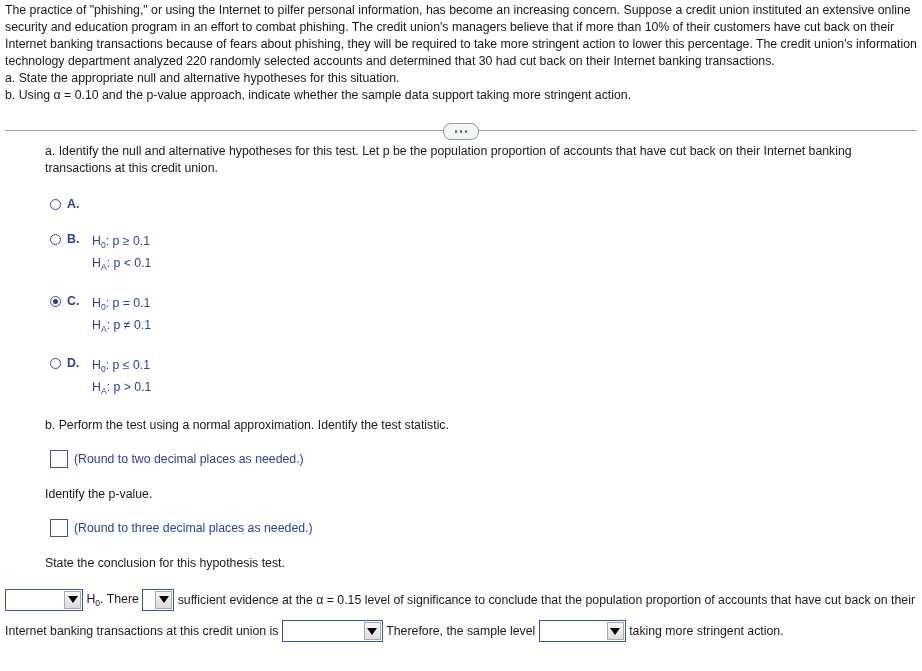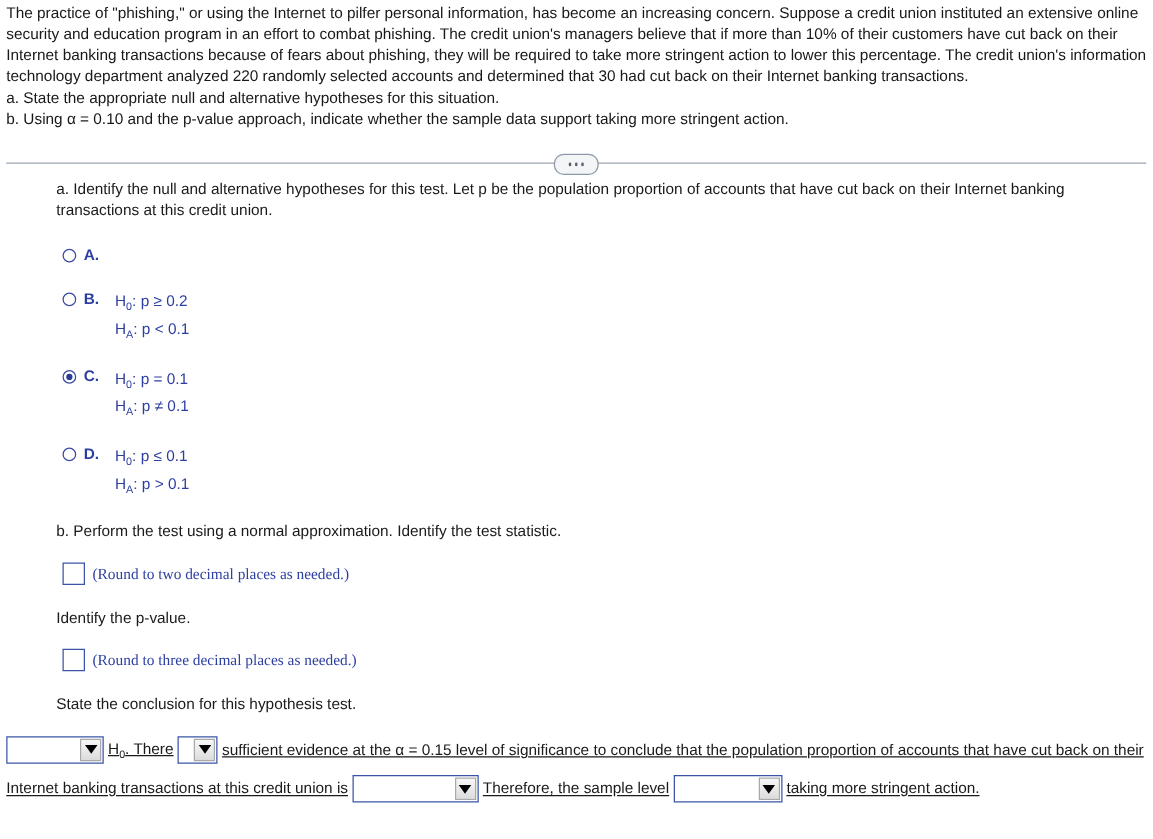--- a/index.html
+++ b/index.html
@@ -134,21 +134,20 @@
     font-size: 8.6px;
     vertical-align: baseline;
     position: relative;
     top: 2.5px;
   }
 
   
   .ansrow {
     display: flex;
     align-items: center;
-    font-family: Liberation Serif, serif;
   }
   .ansbox {
     width: 18px;
     height: 18px;
     border: 1px solid #3b54a8;
     background: #ffffff;
     box-sizing: border-box;
     margin-left: 5px;
     margin-right: 6px;
     cursor: text;
@@ -191,21 +190,21 @@
     height: 0;
     border-left: 5px solid transparent;
     border-right: 5px solid transparent;
     border-top: 7px solid #000000;
   }
   .ddl.w1 { width: 78px; }
   .ddl.w2 { width: 32px; }
   .ddl.w3 { width: 101px; }
   .ddl.w4 { width: 87px; }
 
-  .txt { vertical-align: middle; text-decoration: underline; }
+  .txt { vertical-align: middle; }
   .h0 sub {
     font-size: 8.6px;
     vertical-align: baseline;
     position: relative;
     top: 2.5px;
   }
 </style>
 </head>
 <body>
 
@@ -233,21 +232,21 @@
 
       <div class="choice">
         <span class="radio"></span>
         <span class="choice-letter">A.</span>
       </div>
 
       <div class="choice">
         <span class="radio"></span>
         <span class="choice-letter">B.</span>
         <span class="hyp">
-          <span><span>H</span><sub>0</sub><span>: p ≥ 0.2</span></span><br>
+          <span><span>H</span><sub>0</sub><span>: p ≥ 0.1</span></span><br>
           <span><span>H</span><sub>A</sub><span>: p &lt; 0.1</span></span>
         </span>
       </div>
 
       <div class="choice">
         <span class="radio sel"></span>
         <span class="choice-letter">C.</span>
         <span class="hyp">
           <span><span>H</span><sub>0</sub><span>: p = 0.1</span></span><br>
           <span><span>H</span><sub>A</sub><span>: p ≠ 0.1</span></span>

